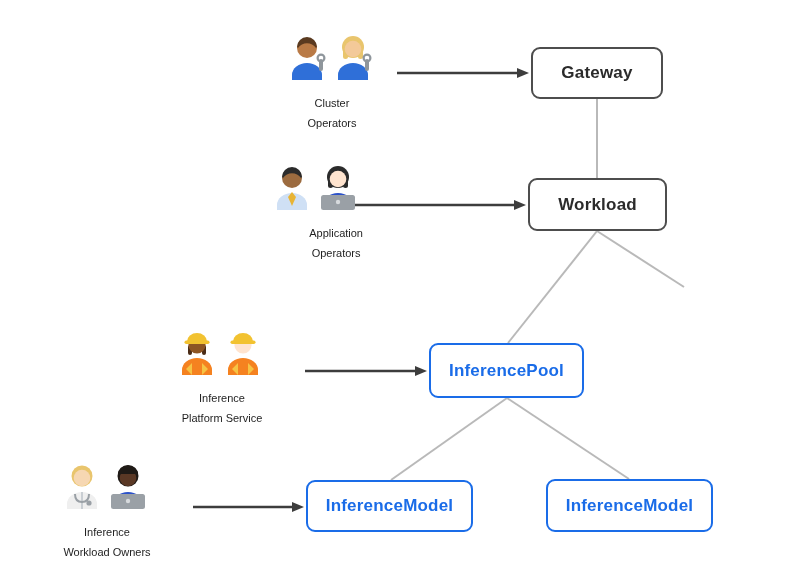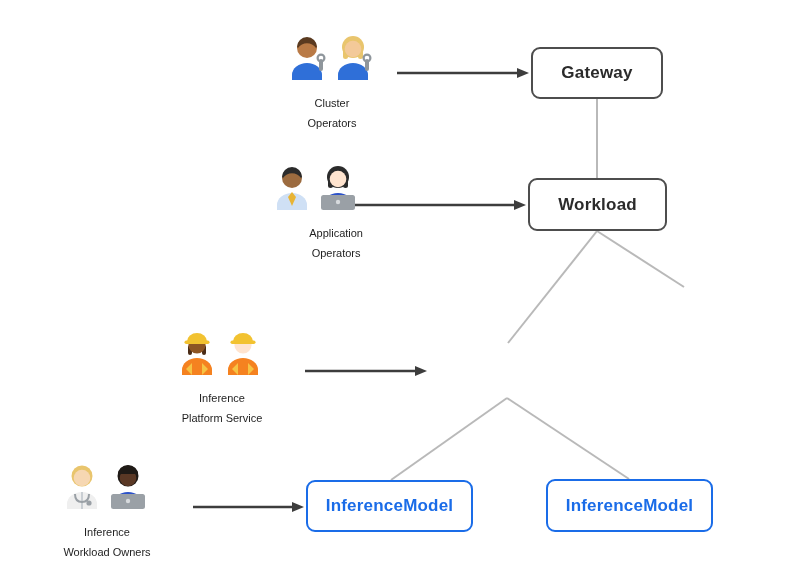--- a/index.html
+++ b/index.html
@@ -57,20 +57,23 @@
     <line class="dark" x1="340" y1="205" x2="514" y2="205" marker-end="url(#arrowhead)"></line>
     <line class="dark" x1="305" y1="371" x2="415" y2="371" marker-end="url(#arrowhead)"></line>
     <line class="dark" x1="193" y1="507" x2="292" y2="507" marker-end="url(#arrowhead)"></line>
   </svg>
 
   <div class="node" id="node-gateway">
     <span>Gateway</span>
   </div>
   <div class="node" id="node-httproute">
     <span>Workload</span>
+  </div>
+  <div class="node blue" id="node-inferencepool">
+    <span>InferencePool</span>
   </div>
   <div class="node blue" id="node-inferencemodel-left">
     <span>InferenceModel</span>
   </div>
   <div class="node blue" id="node-inferencemodel-right">
     <span>InferenceModel</span>
   </div>
 
   <div class="persona" id="persona-cluster-operators">
     <svg width="92" height="47" viewBox="0 0 92 47">

